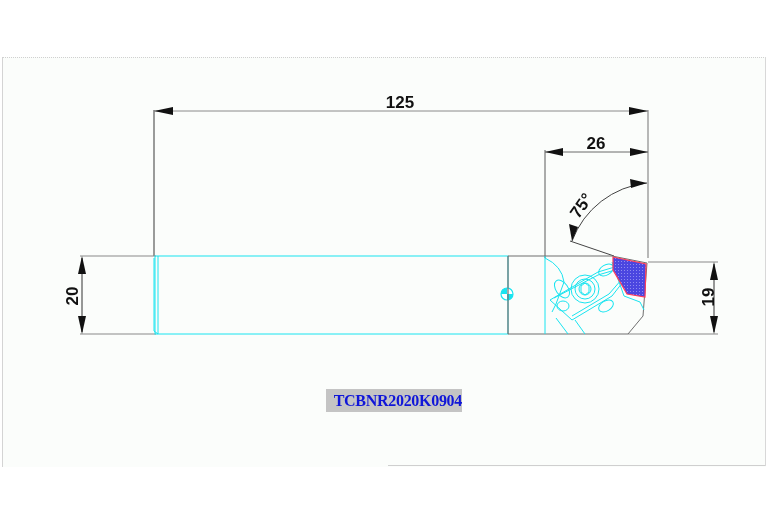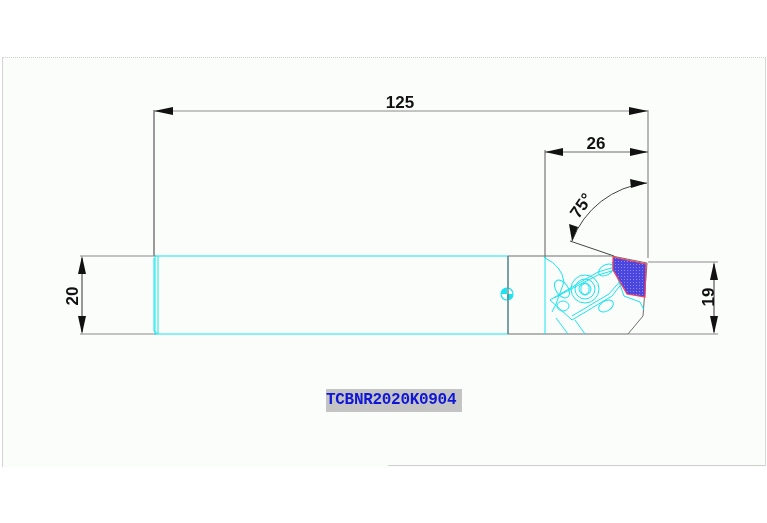--- a/index.html
+++ b/index.html
@@ -2,21 +2,21 @@
 <html><head>
   <meta charset="utf-8">
   <style>
     html, body { margin: 0; padding: 0; background: #ffffff; }
     body { width: 767px; height: 523px; position: relative; overflow: hidden; font-family: "Liberation Sans", sans-serif; }
     .sheet { position: absolute; left: 2px; top: 57px; width: 763px; height: 409px; background: #fbfdfb; border-left: 1px solid #d4d4d4; border-top: 1px dotted #d0d0d0; }
     .sheet-bottom-line { position: absolute; left: 388px; top: 465px; width: 378px; height: 1px; background: #cfcfcf; }
     .sheet-right-line { position: absolute; left: 765px; top: 57px; width: 1px; height: 409px; background: #d8d8d8; }
     svg.drawing { position: absolute; left: 0; top: 0; }
     .dim-text { font-family: "Liberation Sans", sans-serif; font-size: 17px; font-weight: bold; fill: #111; }
-    .part-label { position: absolute; left: 326px; top: 389px; width: 136px; height: 23px; background: #c4c4c4; color: #1016d8; font-family: Liberation Mono, monospace; font-size: 16px; font-weight: bold; line-height: 23px; text-align: left; letter-spacing: -0.3px; }
+    .part-label { position: absolute; left: 326px; top: 389px; width: 136px; height: 23px; background: #c4c4c4; color: #1016d8; font-family: Liberation Serif, serif; font-size: 16px; font-weight: bold; line-height: 23px; text-align: right; letter-spacing: -0.3px; }
   </style>
 </head>
 <body>
 
 <div class="sheet"></div>
 <div class="sheet-bottom-line"></div>
 <div class="sheet-right-line"></div>
 
 <svg class="drawing" width="767" height="523" viewBox="0 0 767 523">
   <defs>

